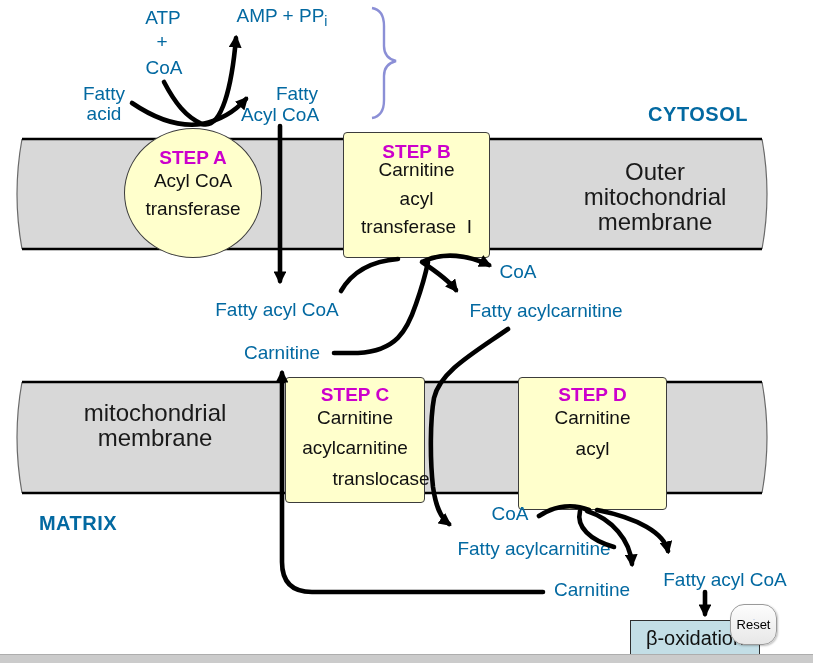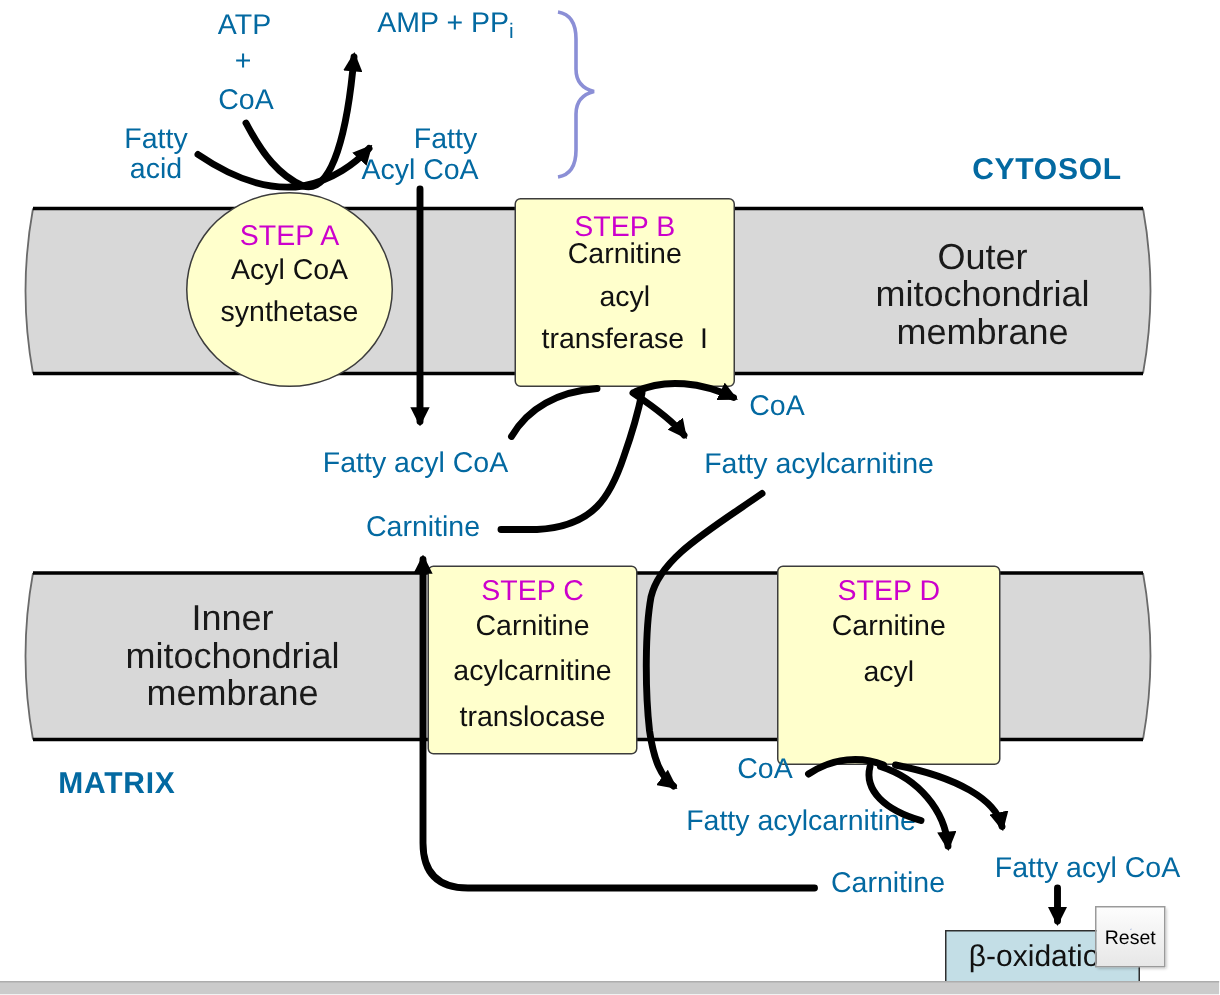--- a/index.html
+++ b/index.html
@@ -9,29 +9,29 @@
   .lbl{position:absolute;transform:translate(-50%,-50%);font-size:19px;line-height:21px;
        white-space:nowrap;color:#0369a1;text-align:center;}
   .bold{font-weight:bold;font-size:20px;letter-spacing:.5px;}
   .mem-label{position:absolute;font-size:24px;line-height:25px;text-align:center;
              transform:translate(-50%,0);color:#1a1a1a;}
   .enzyme-box{position:absolute;background:#ffffcc;border:1.6px solid #3c3c3c;border-radius:4px;
               box-sizing:border-box;z-index:3;}
   .enzyme-ellipse{position:absolute;background:#ffffcc;border:1.6px solid #3c3c3c;border-radius:50%;
               box-sizing:border-box;z-index:3;}
   .box-line{position:absolute;left:0;width:100%;text-align:center;font-size:19px;white-space:pre;}
-  .step-title{color:#cc00cc;font-weight:normal;font-size:19px;}
+  .step-title{color:#cc00cc;font-weight:bold;font-size:19px;}
   .activation-box{position:absolute;left:405px;top:43px;width:128px;height:35px;
        border:1.4px solid #6468c8;background:#fff;display:flex;align-items:center;justify-content:center;z-index:3;}
   .activation-text{font-style:italic;font-size:21px;color:#3b3bc4;}
   .beta-box{position:absolute;left:630px;top:620px;width:130px;height:36px;background:#c3dee6;
        border:1.6px solid #2f2f2f;box-sizing:border-box;display:flex;align-items:center;justify-content:center;z-index:4;}
   .beta-text{font-size:20px;color:#111;}
   .reset-btn{position:absolute;left:730px;top:604px;width:47px;height:41px;z-index:6;
-       background:linear-gradient(#fdfdfd,#e7e7e7);border:1px solid #9a9a9a;border-radius:0;
+       background:linear-gradient(#fdfdfd,#e7e7e7);border:1px solid #9a9a9a;border-radius:14px;
        box-shadow:1px 1px 2px rgba(0,0,0,.25);display:flex;flex-direction:column;align-items:center;
        padding:12px;cursor:pointer;}
   .reset-btn span{font-size:13px;color:#000;margin-top:-3px;}
   .bottom-bar{position:absolute;left:0;top:654px;width:813px;height:9px;background:#cbcbcb;
        border-top:1px solid #adadad;z-index:5;}
 </style>
 </head>
 <body>
 
 <div id="stage">
@@ -47,63 +47,62 @@
     <path d="M22,382 Q12,437 22,493 L762,493 Q772,437 762,382 Z" fill="#d8d8d8"></path>
     <path d="M22,382 Q12,437 22,493" fill="none" stroke="#6a6a6a" stroke-width="1.2"></path>
     <path d="M762,382 Q772,437 762,493" fill="none" stroke="#6a6a6a" stroke-width="1.2"></path>
     <line x1="22" y1="382" x2="762" y2="382" stroke="#000" stroke-width="2.4"></line>
     <line x1="22" y1="493" x2="762" y2="493" stroke="#000" stroke-width="2.4"></line>
   </svg>
 
   <div class="enzyme-ellipse" style="left:124px;top:128px;width:138px;height:130px;">
     <div class="box-line step-title" style="top:18px;">STEP A</div>
     <div class="box-line" style="top:41px;">Acyl CoA</div>
-    <div class="box-line" style="top:69px;">synthetase</div>
+    <div class="box-line" style="top:69px;">transferase</div>
   </div>
 
   <div class="enzyme-box" style="left:343px;top:132px;width:147px;height:126px;">
     <div class="box-line step-title" style="top:8px;">STEP B</div>
     <div class="box-line" style="top:26px;">Carnitine</div>
     <div class="box-line" style="top:55px;">acyl</div>
     <div class="box-line" style="top:83px;">transferase  I</div>
   </div>
 
   <div class="enzyme-box" style="left:285px;top:377px;width:140px;height:126px;">
     <div class="box-line step-title" style="top:6px;">STEP C</div>
     <div class="box-line" style="top:29px;">Carnitine</div>
     <div class="box-line" style="top:59px;">acylcarnitine</div>
-    <div class="box-line" style="top:90px;">translocase</div>
+    <div class="box-line" style="top:90px;padding-left:26px;">translocase</div>
   </div>
 
   <div class="enzyme-box" style="left:518px;top:377px;width:149px;height:133px;">
     <div class="box-line step-title" style="top:6px;">STEP D</div>
     <div class="box-line" style="top:29px;">Carnitine</div>
     <div class="box-line" style="top:60px;">acyl</div>
   </div>
 
   <div class="lbl" style="left:163px;top:17px;">ATP</div>
   <div class="lbl" style="left:162px;top:41px;">+</div>
   <div class="lbl" style="left:164px;top:67px;">CoA</div>
-  <div class="lbl" style="left:297px;top:18px;text-align:center;"><span>AMP + PP</span><span style="font-size:14px;vertical-align:-4px;">i</span></div>
+  <div class="lbl" style="left:282px;top:18px;text-align:center;"><span>AMP + PP</span><span style="font-size:14px;vertical-align:-4px;">i</span></div>
   <div class="lbl" style="left:104px;top:93px;">Fatty</div>
   <div class="lbl" style="left:104px;top:113px;">acid</div>
   <div class="lbl" style="left:297px;top:93px;">Fatty</div>
   <div class="lbl" style="left:280px;top:114px;">Acyl CoA</div>
 
 
   <div class="lbl bold" style="left:698px;top:114px;">CYTOSOL</div>
   <div class="lbl bold" style="left:78px;top:523px;">MATRIX</div>
 
   <div class="mem-label" style="left:655px;top:159px;">
     <div>Outer</div>
     <div>mitochondrial</div>
     <div>membrane</div>
   </div>
   <div class="mem-label" style="left:155px;top:400px;">
-    <div>Inner</div>
     <div>mitochondrial</div>
     <div>membrane</div>
   </div>
 
   <div class="lbl" style="left:277px;top:309px;z-index:4;">Fatty acyl CoA</div>
   <div class="lbl" style="left:518px;top:271px;z-index:4;">CoA</div>
   <div class="lbl" style="left:546px;top:310px;z-index:4;">Fatty acylcarnitine</div>
   <div class="lbl" style="left:282px;top:352px;z-index:4;">Carnitine</div>
   <div class="lbl" style="left:510px;top:513px;z-index:4;">CoA</div>
   <div class="lbl" style="left:534px;top:548px;z-index:4;">Fatty acylcarnitine</div>

